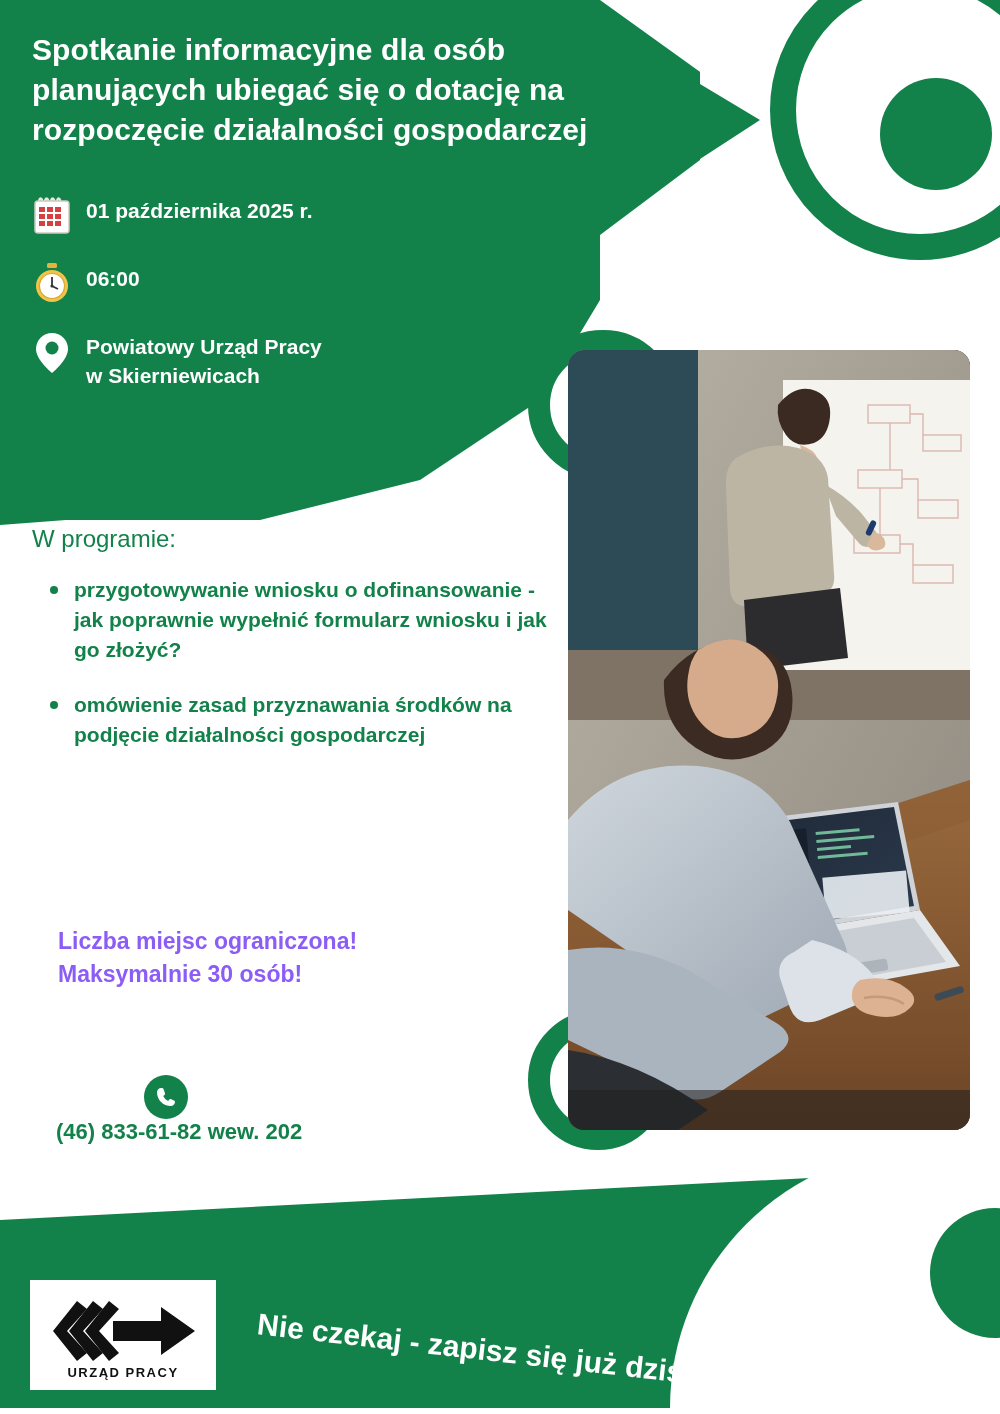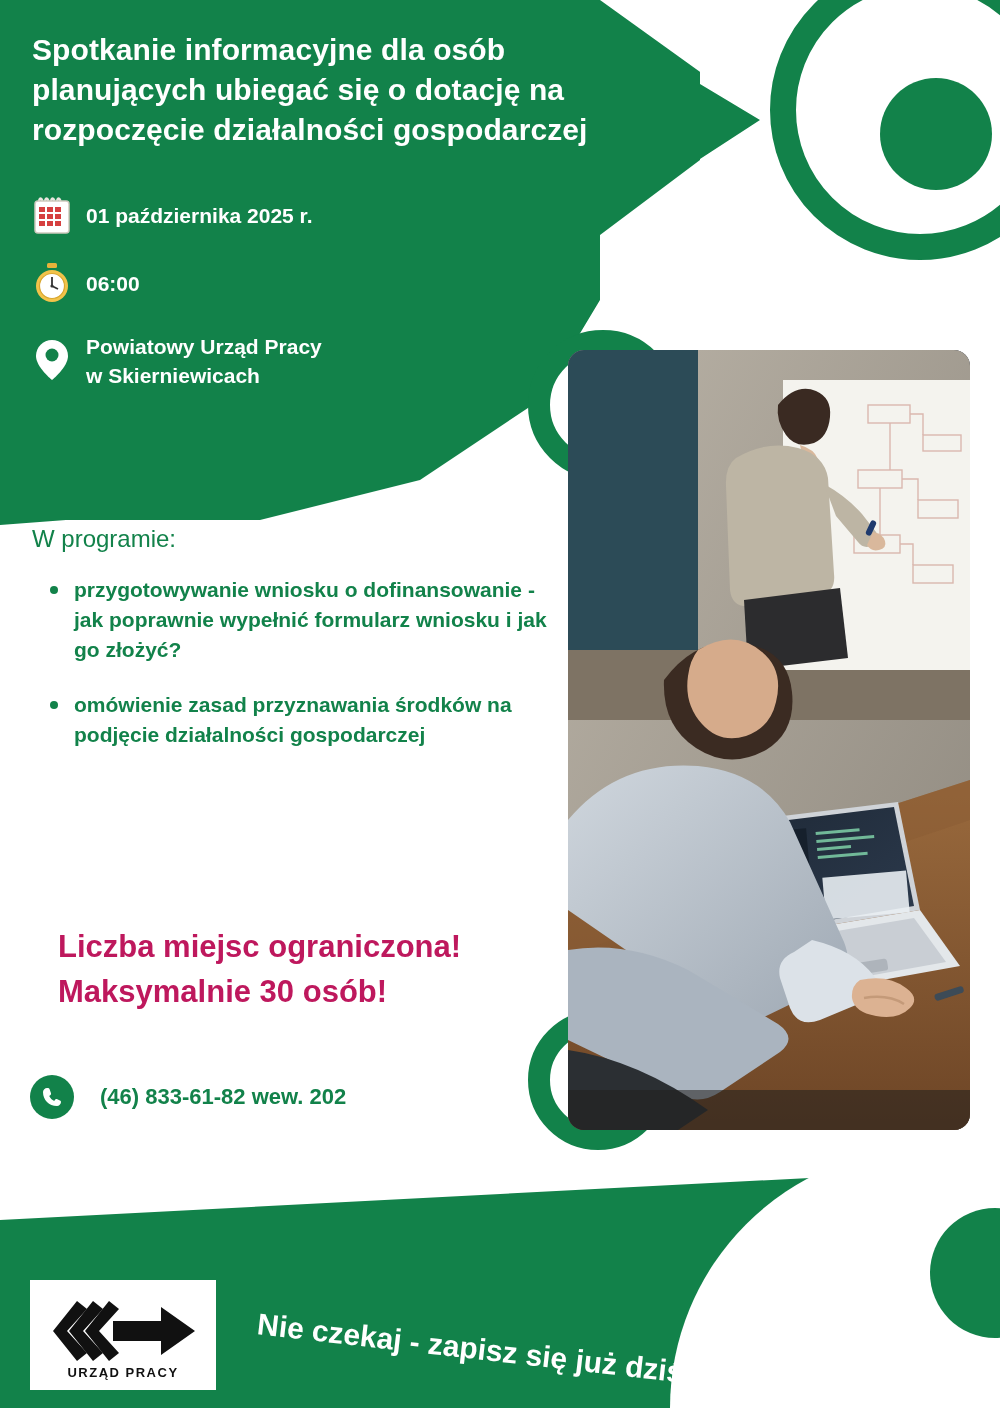--- a/index.html
+++ b/index.html
@@ -63,21 +63,21 @@
 
   
   .meta {
     position: absolute;
     top: 192px; left: 32px;
     width: 520px;
     color: #ffffff;
   }
   .meta-row {
     display: flex;
-    align-items: center;
+    align-items: flex-start;
     margin-bottom: 24px;
   }
   .meta-icon {
     width: 54px;
     flex: 0 0 54px;
     display: flex;
     align-items: flex-start;
     justify-content: flex-start;
     padding-top: 2px;
   }
@@ -119,32 +119,33 @@
     left: 2px; top: 11px;
     width: 8px; height: 8px;
     border-radius: 50%;
     background: #12824A;
   }
 
   .highlight {
     position: absolute;
     top: 925px; left: 58px;
     width: 500px;
-    color: #be185d;
-    font-size: 31px;
+    color: #8b5cf6;
+    font-size: 23px;
     font-weight: bold;
     line-height: 1.45;
   }
 
   
   .phone-row {
     position: absolute;
     top: 1075px; left: 30px;
     display: flex;
     align-items: center;
+    flex-direction: column;
   }
   .phone-badge {
     width: 44px; height: 44px;
     border-radius: 50%;
     background: #12824A;
     display: flex;
     align-items: center;
     justify-content: center;
     color: #ffffff;
     font-size: 22px;

